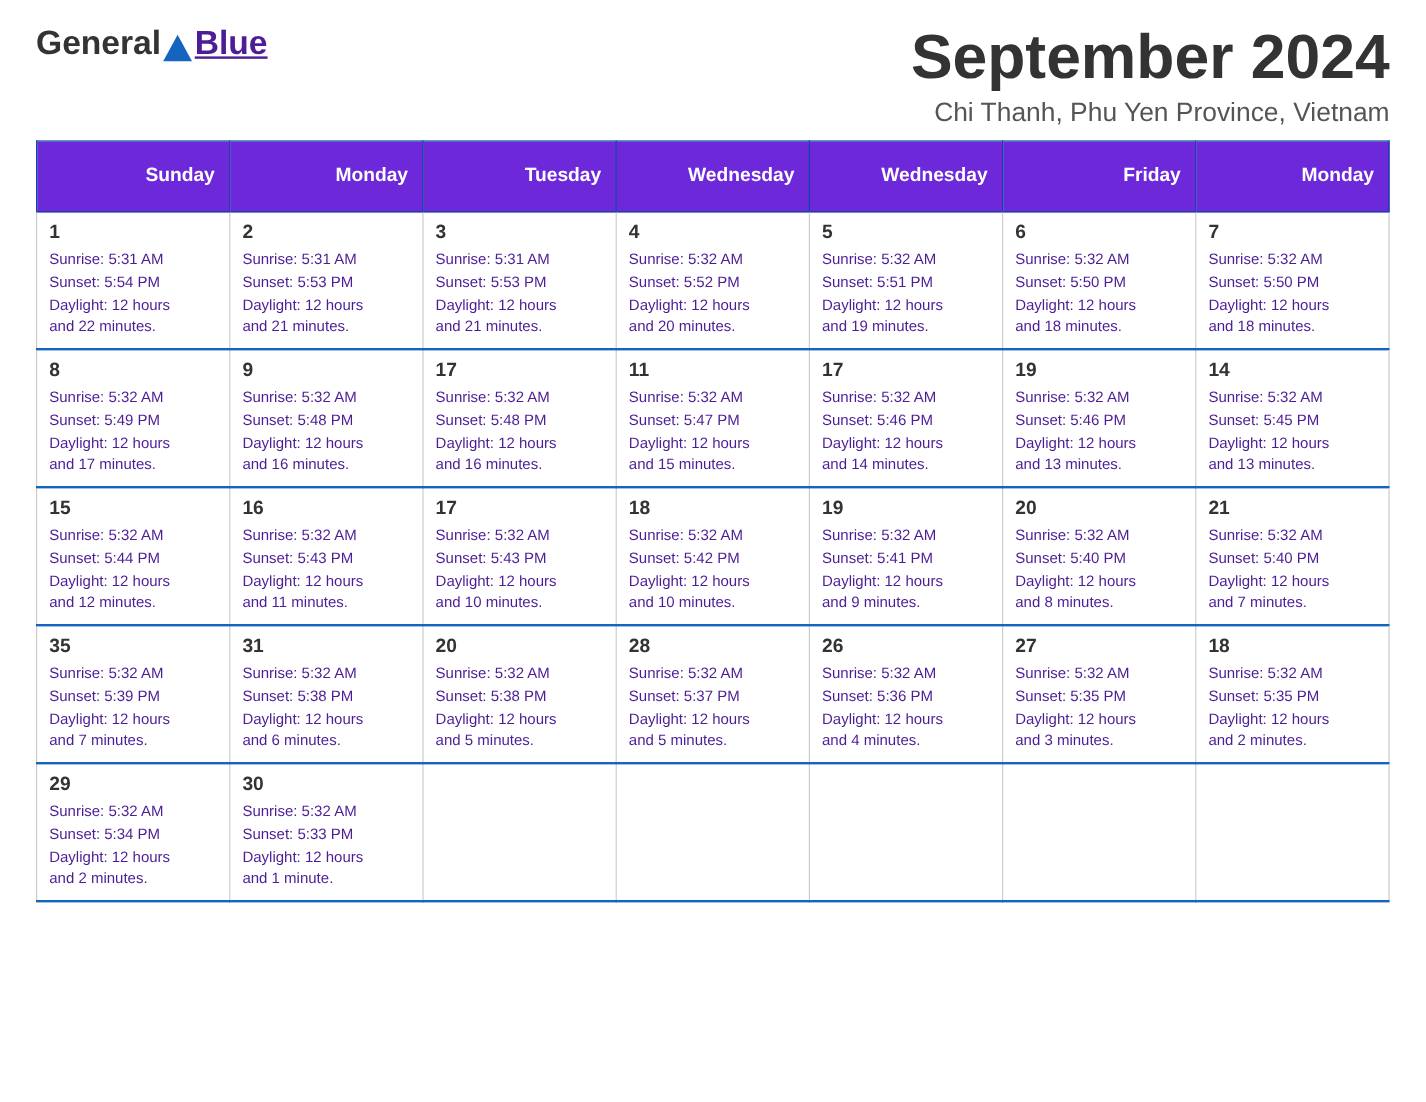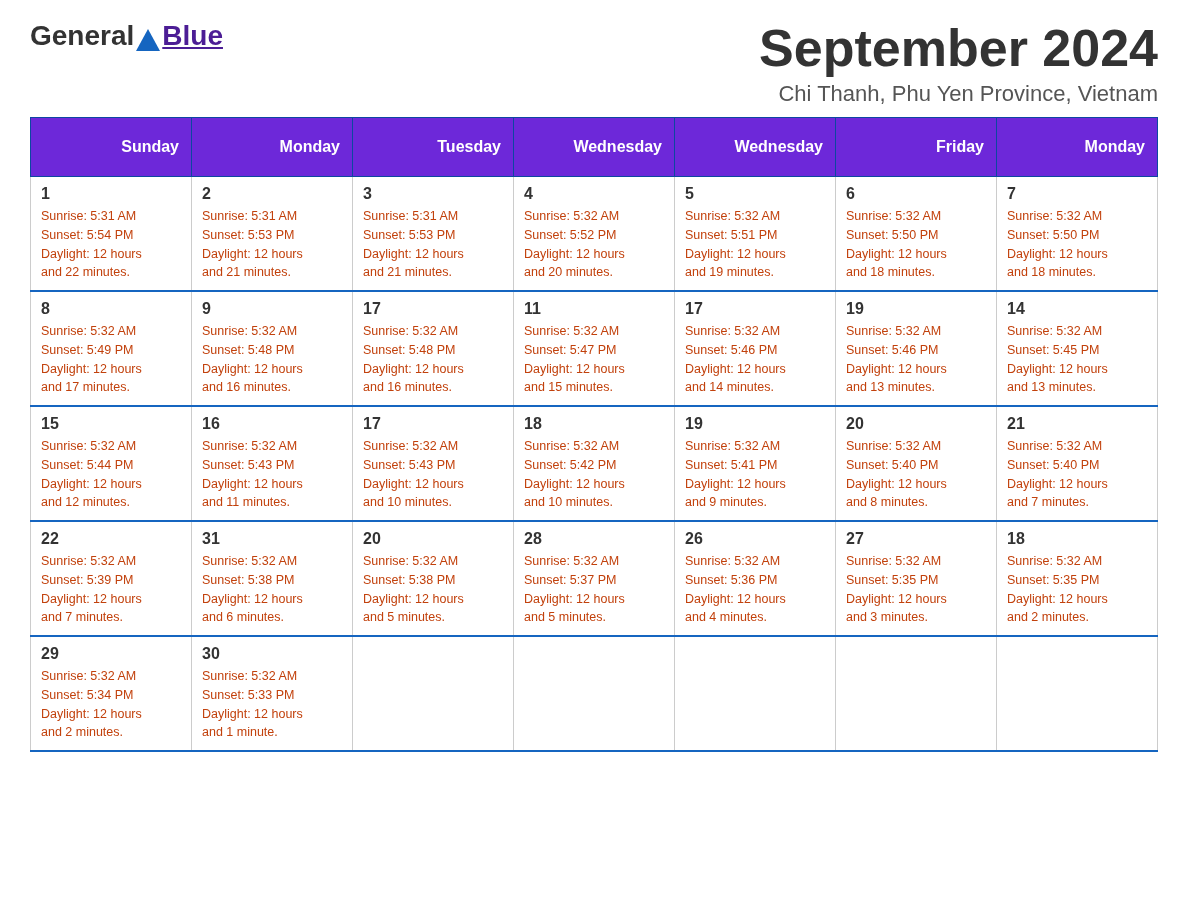--- a/index.html
+++ b/index.html
@@ -78,21 +78,21 @@
     }
     .calendar tbody tr td .day-num {
       font-size: 16px;
       font-weight: bold;
       display: block;
       margin-bottom: 4px;
     }
     .calendar tbody tr td .day-info {
       font-size: 12.5px;
       line-height: 1.5;
-      color: #c2410c;
+      color: #4c1d95;
     }
     .calendar tbody tr td.empty {
       background: #fff;
     }
     .calendar tbody tr {
       border-bottom: 2px solid #1565c0;
     }
   </style>
 </head>
 <body>
@@ -209,21 +209,21 @@
           <span class="day-num">20</span>
           <div class="day-info">Sunrise: 5:32 AM<br>Sunset: 5:40 PM<br>Daylight: 12 hours<br>and 8 minutes.</div>
         </td>
         <td>
           <span class="day-num">21</span>
           <div class="day-info">Sunrise: 5:32 AM<br>Sunset: 5:40 PM<br>Daylight: 12 hours<br>and 7 minutes.</div>
         </td>
       </tr>
       <tr>
         <td>
-          <span class="day-num">22</span>
+          <span class="day-num">35</span>
           <div class="day-info">Sunrise: 5:32 AM<br>Sunset: 5:39 PM<br>Daylight: 12 hours<br>and 7 minutes.</div>
         </td>
         <td>
           <span class="day-num">31</span>
           <div class="day-info">Sunrise: 5:32 AM<br>Sunset: 5:38 PM<br>Daylight: 12 hours<br>and 6 minutes.</div>
         </td>
         <td>
           <span class="day-num">20</span>
           <div class="day-info">Sunrise: 5:32 AM<br>Sunset: 5:38 PM<br>Daylight: 12 hours<br>and 5 minutes.</div>
         </td>

